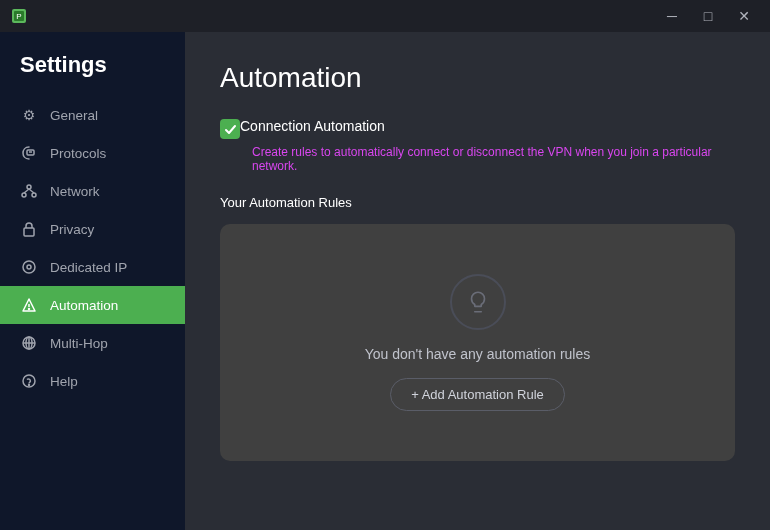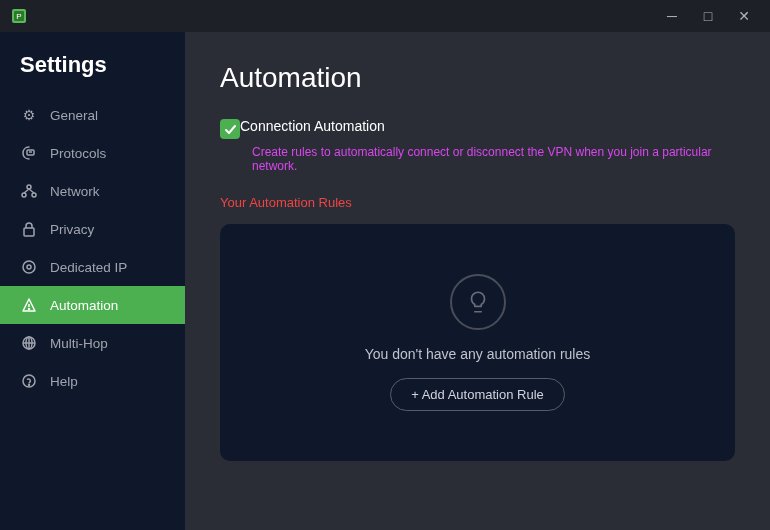--- a/index.html
+++ b/index.html
@@ -146,29 +146,29 @@
       font-size: 14px;
       font-weight: 500;
     }
     .automation-desc {
       color: #d946ef;
       font-size: 12px;
       margin-bottom: 22px;
       padding-left: 32px;
     }
     .rules-section-title {
-      color: #ef4444;
+      color: #ffffff;
       font-size: 13px;
       font-weight: 500;
       margin-bottom: 14px;
     }
 
     
     .empty-state-box {
-      background: #0f172a;
+      background: #404040;
       border-radius: 10px;
       padding: 50px 20px;
       display: flex;
       flex-direction: column;
       align-items: center;
       justify-content: center;
       gap: 16px;
       min-height: 200px;
     }
     .empty-icon-wrap {

